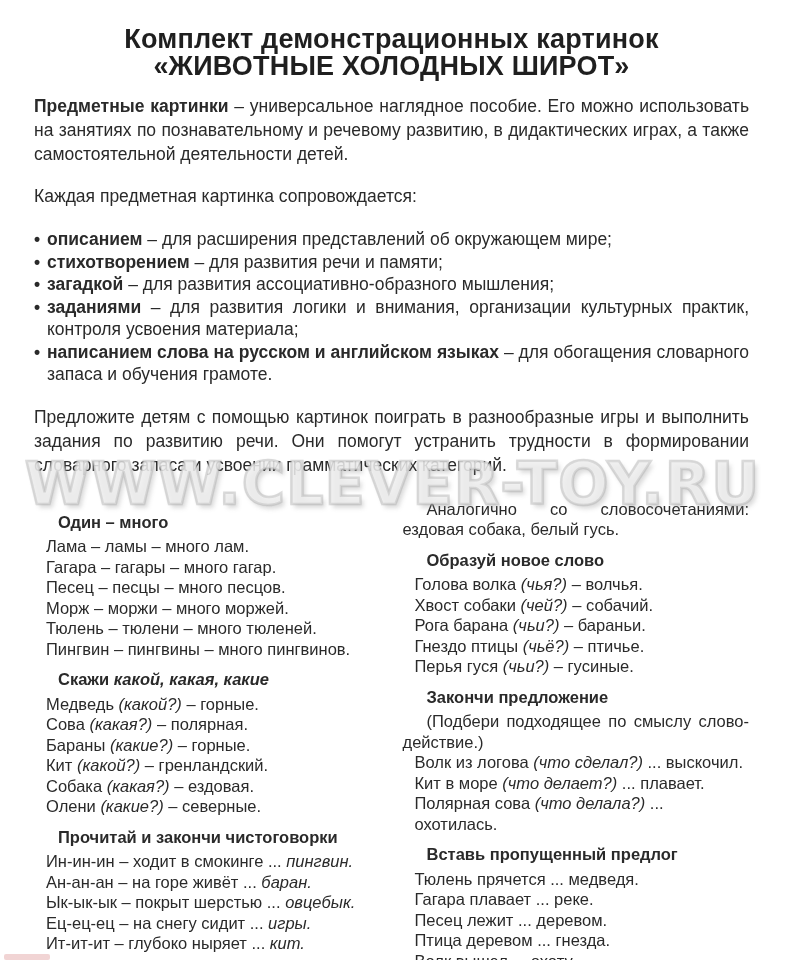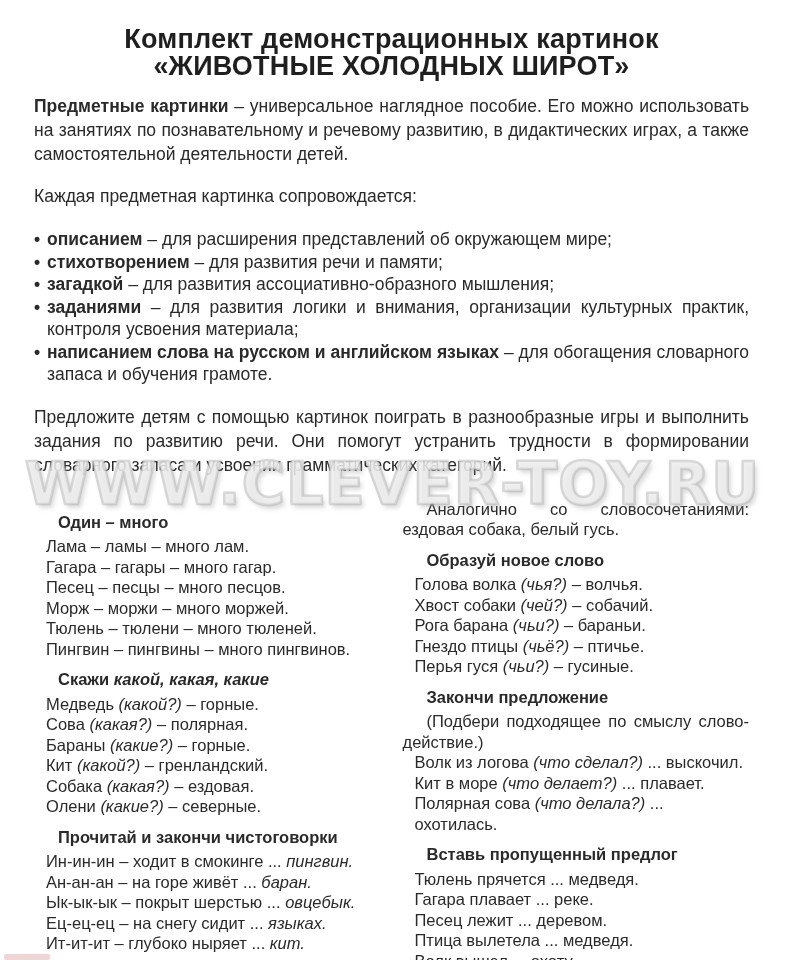--- a/index.html
+++ b/index.html
@@ -145,21 +145,21 @@
       <div class="line"><span>Сова </span><span class="it">(какая?)</span><span> – полярная.</span></div>
       <div class="line"><span>Бараны </span><span class="it">(какие?)</span><span> – горные.</span></div>
       <div class="line"><span>Кит </span><span class="it">(какой?)</span><span> – гренландский.</span></div>
       <div class="line"><span>Собака </span><span class="it">(какая?)</span><span> – ездовая.</span></div>
       <div class="line"><span>Олени </span><span class="it">(какие?)</span><span> – северные.</span></div>
 
       <div class="h">Прочитай и закончи чистоговорки</div>
       <div class="line"><span>Ин-ин-ин – ходит в смокинге ... </span><span class="it">пингвин.</span></div>
       <div class="line"><span>Ан-ан-ан – на горе живёт ... </span><span class="it">баран.</span></div>
       <div class="line"><span>Ык-ык-ык – покрыт шерстью ... </span><span class="it">овцебык.</span></div>
-      <div class="line"><span>Ец-ец-ец – на снегу сидит ... </span><span class="it">языках.</span></div>
+      <div class="line"><span>Ец-ец-ец – на снегу сидит ... </span><span class="it">игры.</span></div>
       <div class="line"><span>Ит-ит-ит – глубоко ныряет ... </span><span class="it">кит.</span></div>
 
       <div class="h">Сосчитай до десяти</div>
       <p class="para">Один полярный волк, два полярных волка, ... десять полярных волков.</p>
     </div>
 
     <div class="col">
       <p class="para">Аналогично со словосочетаниями: ездовая собака, белый гусь.</p>
 
       <div class="h">Образуй новое слово</div>
@@ -172,21 +172,21 @@
       <div class="h">Закончи предложение</div>
       <p class="para">(Подбери подходящее по смыслу слово-действие.)</p>
       <div class="line"><span>Волк из логова </span><span class="it">(что сделал?)</span><span> ... выскочил.</span></div>
       <div class="line"><span>Кит в море </span><span class="it">(что делает?)</span><span> ... плавает.</span></div>
       <div class="line"><span>Полярная сова </span><span class="it">(что делала?)</span><span> ... охотилась.</span></div>
 
       <div class="h">Вставь пропущенный предлог</div>
       <div class="line">Тюлень прячется ... медведя.</div>
       <div class="line">Гагара плавает ... реке.</div>
       <div class="line">Песец лежит ... деревом.</div>
-      <div class="line">Птица вылетела ... медведя.</div>
+      <div class="line">Птица деревом ... гнезда.</div>
       <div class="line">Волк вышел ... охоту.</div>
 
     </div>
   </div>
 
   <div class="watermark">WWW.CLEVER-TOY.RU</div>
   <div class="scan-artifact"></div>
 </div>
 
 </body></html>

